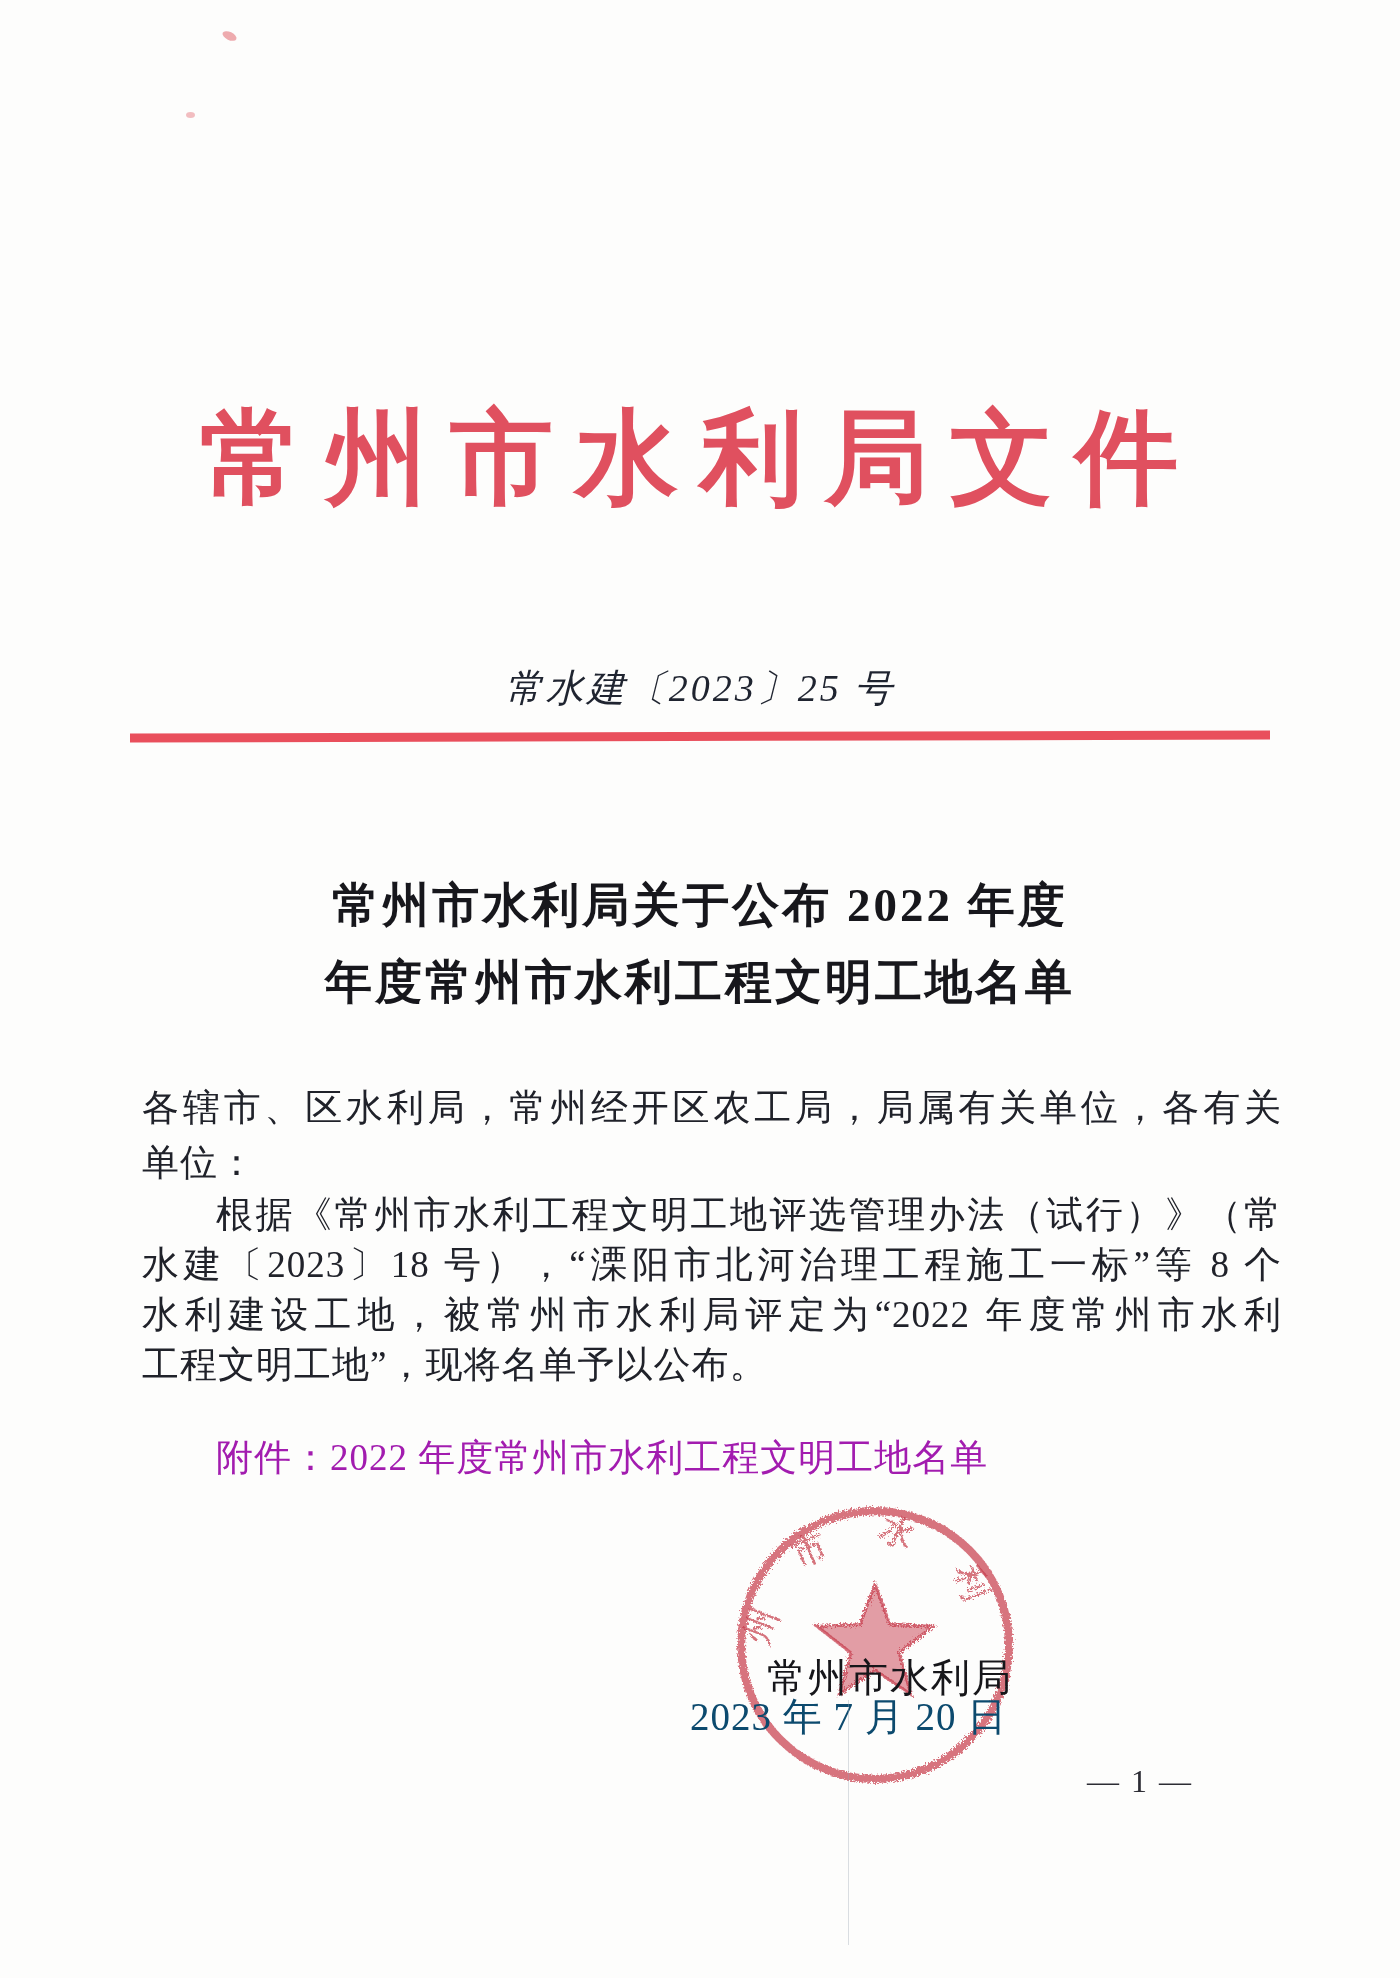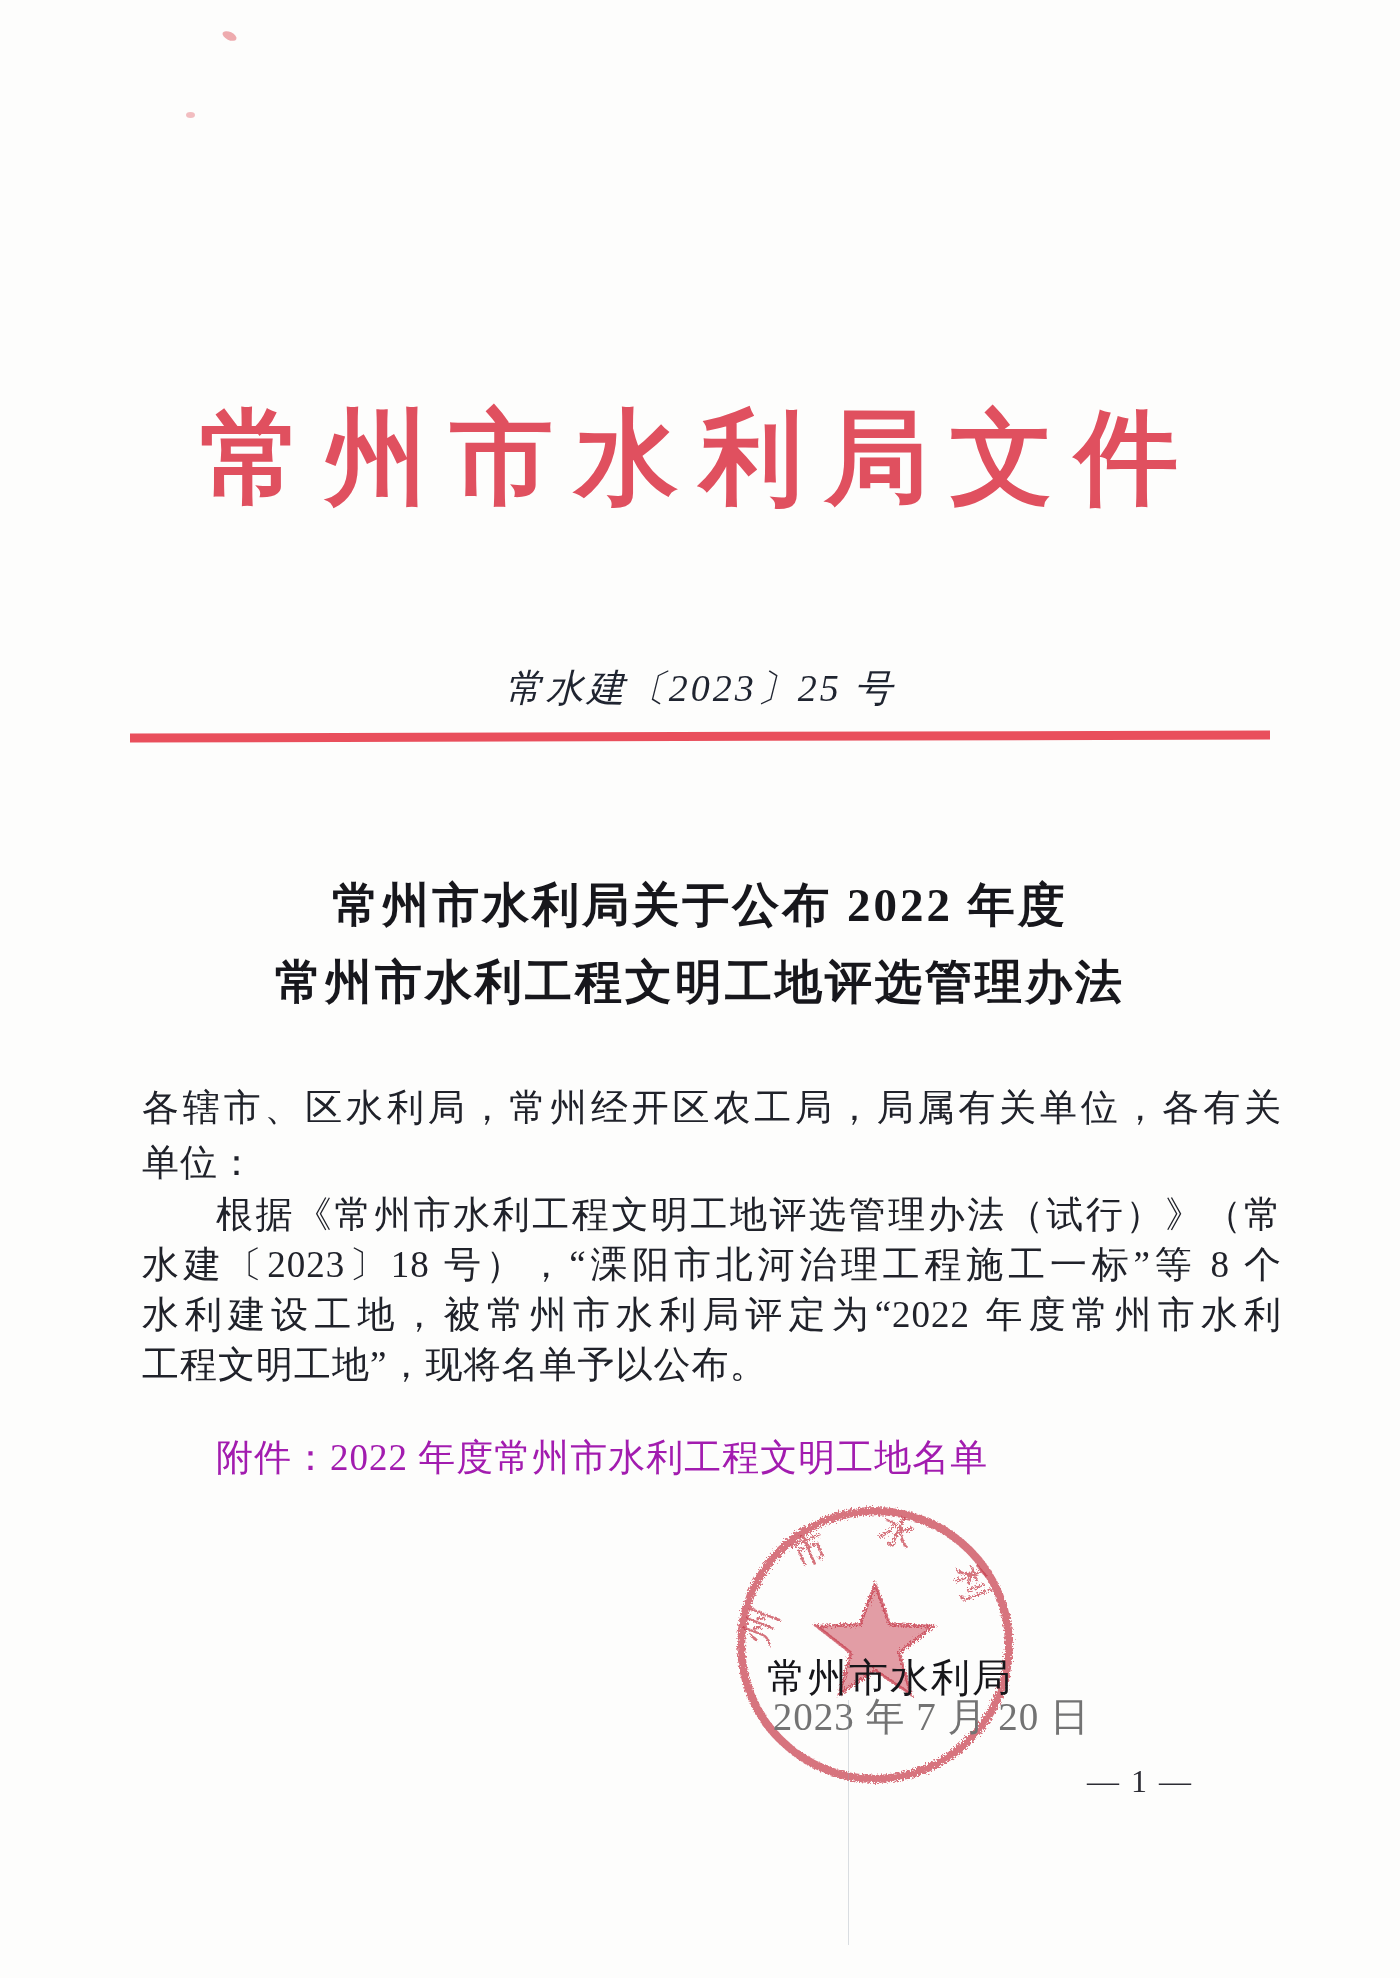--- a/index.html
+++ b/index.html
@@ -79,21 +79,21 @@
     width:284px;height:284px;
   }
   
   .signer{
     position:absolute;top:1638px;left:690px;width:400px;
     text-align:center;font-size:39px;color:#16161a;
     letter-spacing:2px;white-space:nowrap;margin-top:13px;
   }
   .sign-date{
     position:absolute;top:1690px;left:690px;width:400px;
-    text-align:right;font-size:39px;color:#737373;
+    text-align:left;font-size:39px;color:#0c4a6e;
     letter-spacing:1px;white-space:nowrap;
   }
   .page-number{
     position:absolute;top:1763px;left:1030px;width:220px;
     text-align:center;font-size:32px;color:#2c2c34;
     letter-spacing:2px;white-space:nowrap;
   }
   
   .fold-line{
     position:absolute;left:848px;top:1700px;width:1px;height:245px;
@@ -111,21 +111,21 @@
   <div class="speck a"></div>
   <div class="speck b"></div>
 
   <div class="org-header">常州市水利局文件</div>
 
   <div class="doc-number">常水建〔2023〕25 号</div>
 
   <div class="red-line"></div>
 
   <div class="doc-title l1">常州市水利局关于公布 2022 年度</div>
-  <div class="doc-title l2">常州市水利工程文明工地评选管理办法</div>
+  <div class="doc-title l2">年度常州市水利工程文明工地名单</div>
 
   <div class="body-block salutation">
     <div class="line fill">各辖市、区水利局，常州经开区农工局，局属有关单位，各有关</div>
     <div class="line">单位：</div>
   </div>
 
   <div class="body-block main-para">
     <div class="line fill indent">根据《常州市水利工程文明工地评选管理办法（试行）》（常</div>
     <div class="line fill">水建〔2023〕18 号），“溧阳市北河治理工程施工一标”等 8 个</div>
     <div class="line fill">水利建设工地，被常州市水利局评定为“2022 年度常州市水利</div>

